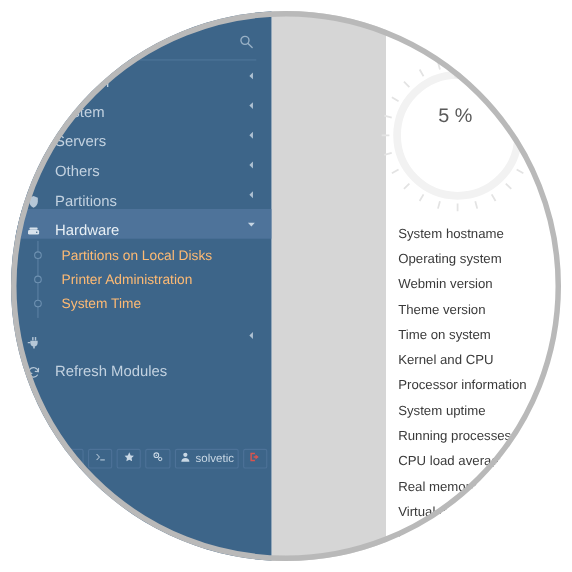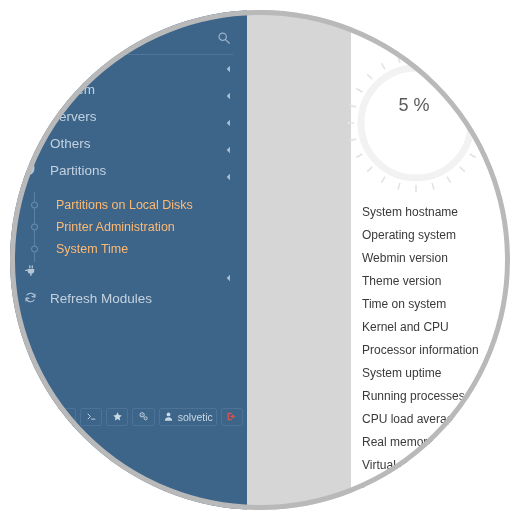--- a/index.html
+++ b/index.html
@@ -89,21 +89,21 @@
     right: 2px;
     bottom: 9px;
     width: 14px;
     height: 14px;
     opacity: .75;
   }
 
   .nav-item {
     position: relative;
     display: flex;
-    align-items: flex-start;
+    align-items: flex-end;
     height: 27px;
     padding: 0 16px 0 14px;
     font-size: 13.5px;
     color: #c3d2e0;
     box-sizing: border-box;
   }
   .nav-item.active {
     background: #4e739a;
     color: #e8eff5;
   }
@@ -319,20 +319,33 @@
             </div>
             <div class="nav-item">
               <span class="nav-icon">
                 <svg width="13" height="13" viewBox="0 0 16 16" fill="#c3d2e0">
                   <path d="M8 1.4 3.2 3.3v4.2c0 3.2 2 5.8 4.8 7 2.8-1.2 4.8-3.8 4.8-7V3.3z"></path>
                 </svg>
               </span>
               <span class="nav-label">Partitions</span>
               <span class="nav-chev"><svg width="9" height="9" viewBox="0 0 10 10">
                   <polygon points="6.6,1.5 6.6,8.5 3,5" fill="#c3d2e0"></polygon>
+                </svg></span>
+            </div>
+            <div class="nav-item active">
+              <span class="nav-icon">
+                <svg width="13" height="13" viewBox="0 0 16 16" fill="#e8eff5">
+                  <rect x="1.8" y="6.2" width="12.4" height="5.2" rx="1.6"></rect>
+                  <rect x="3.4" y="3.6" width="9.2" height="2.4" rx="1"></rect>
+                  <circle cx="11.6" cy="8.8" r="0.85" fill="#3d6589"></circle>
+                </svg>
+              </span>
+              <span class="nav-label">Hardware</span>
+              <span class="nav-chev"><svg width="9" height="9" viewBox="0 0 10 10">
+                  <polygon points="1.5,3.4 8.5,3.4 5,7" fill="#dce7f0"></polygon>
                 </svg></span>
             </div>
           </div>
 
         <div id="submenu">
           <div id="submenu-rail"></div>
         <div class="sub-item">
               <span class="sub-dot"></span>
               <span>Partitions on Local Disks</span>
             </div>

